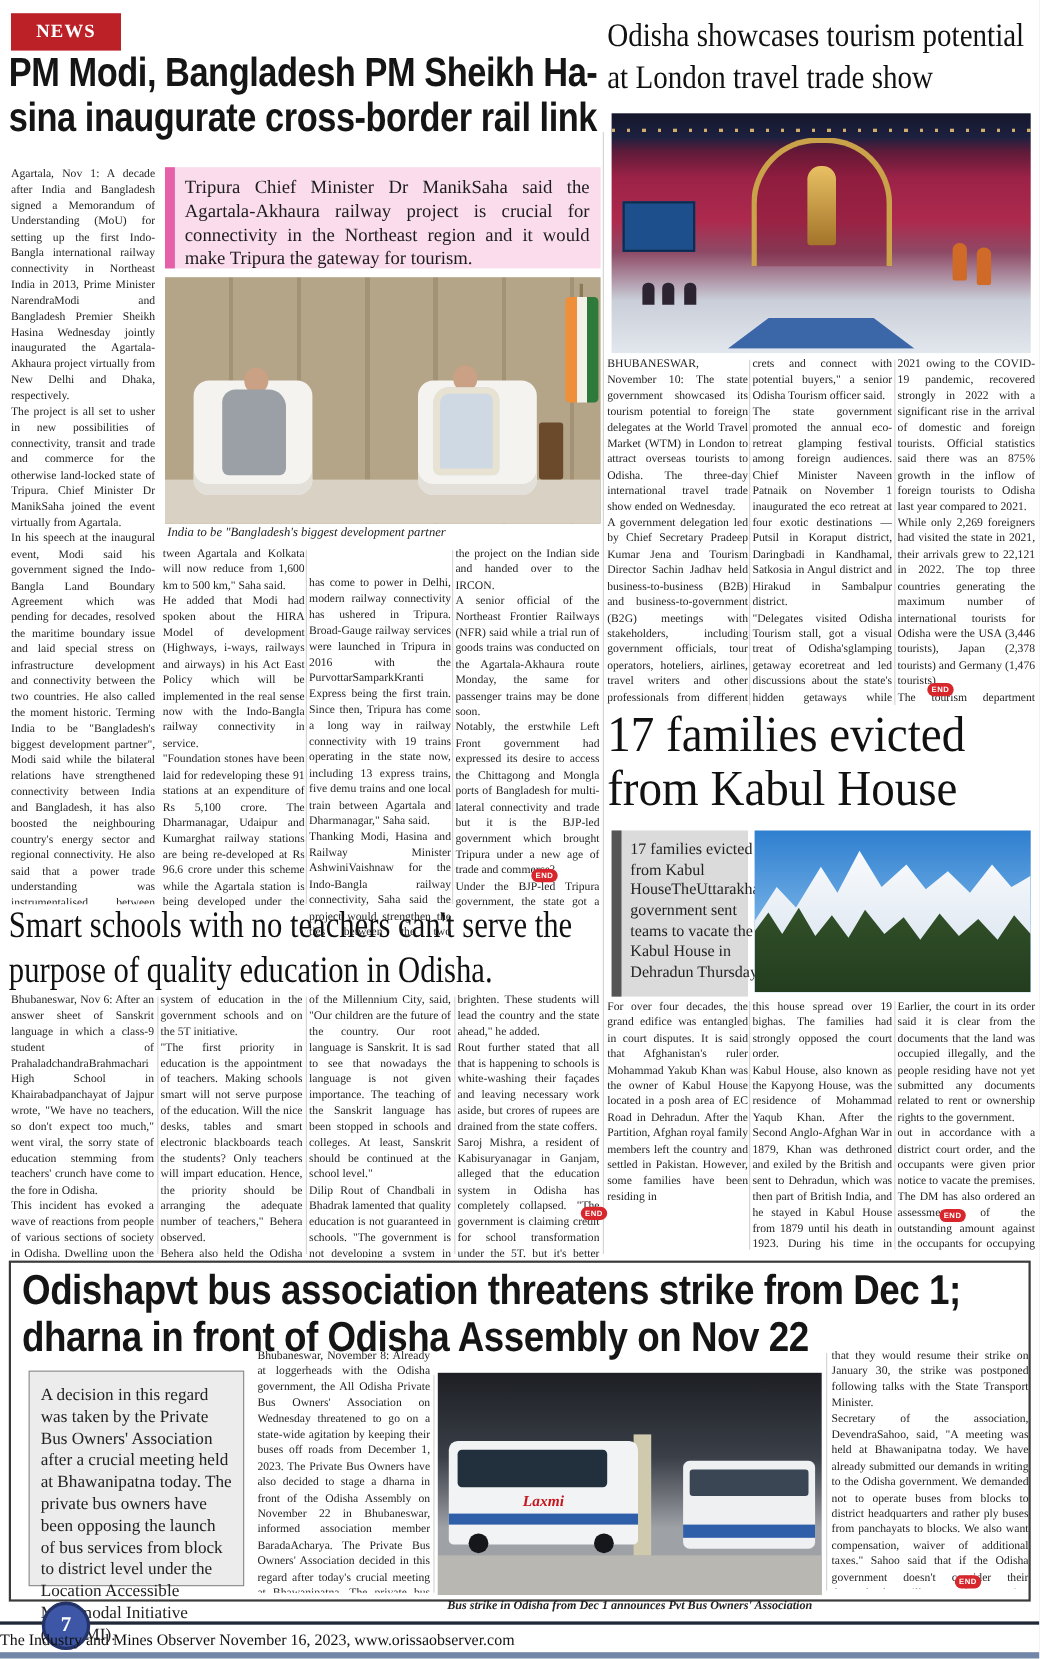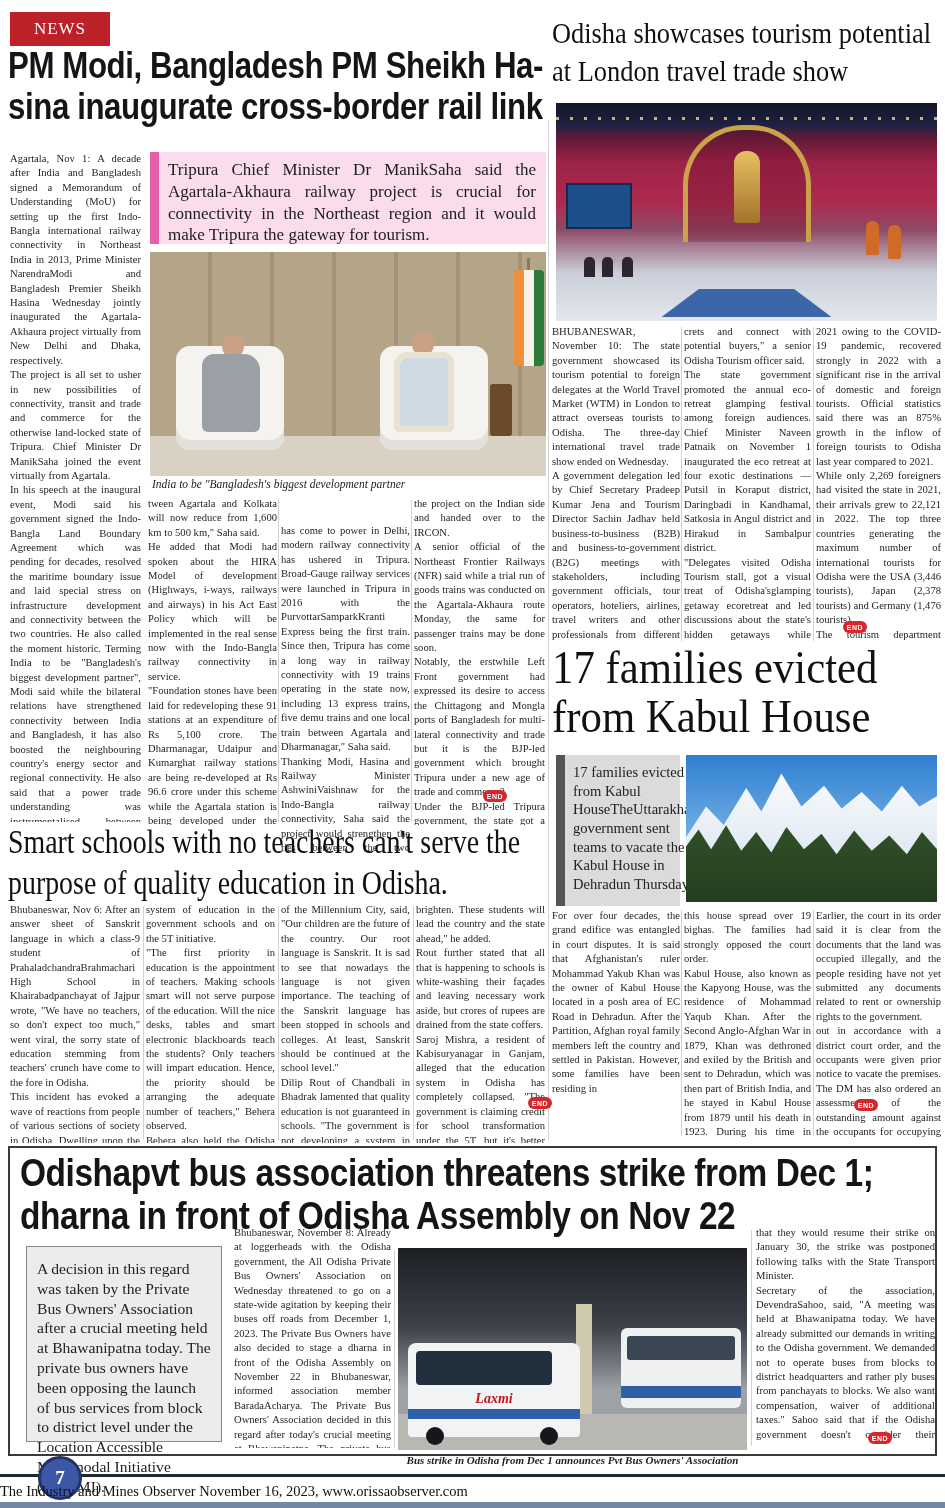--- a/index.html
+++ b/index.html
@@ -10,21 +10,21 @@
   .hl-sans{font-family:"Liberation Sans",sans-serif;font-weight:bold;color:#151515;letter-spacing:-.5px}
   .hl-serif{font-family:"Liberation Serif",serif;font-weight:400;color:#111}
   .cond{transform-origin:0 0}
   #rail-hl{left:8px;top:46px;width:640px;font-size:37px;line-height:1.1;transform:scaleX(.845)}
   #tour-hl{left:552px;top:14px;width:442px;font-size:30px;line-height:1.28;transform:scaleX(.88)}
   #kabul-hl{left:552px;top:644px;width:422px;font-size:46px;line-height:1.06;transform:scaleX(.93)}
   #smart-hl{left:8px;top:822px;width:656px;font-size:34px;line-height:1.2;transform:scaleX(.82)}
   #bus-hl{left:20px;top:1152px;width:1030px;font-size:38px;line-height:1.13;transform:scaleX(.88)}
   
   #news-badge{left:10px;top:12px;width:100px;height:34px;background:#bb2127;color:#fff;
-    display:flex;align-items:center;justify-content:center;font-weight:normal;font-size:17px;letter-spacing:1px}
+    display:flex;align-items:center;justify-content:center;font-weight:bold;font-size:17px;letter-spacing:1px}
   
   .col{position:absolute;text-align:justify;font-size:10.6px;line-height:1.36;overflow:hidden;color:#1e1e1e}
   .col p{margin:0}
   #rail-c1{left:10px;top:152px;width:131px;height:670px}
   #rail-c2{left:148px;top:497px;width:129px;height:328px}
   #rail-c3{left:281px;top:524px;width:129px;height:328px}
   #rail-c4{left:414px;top:497px;width:131px;height:328px}
   #t-c1{left:552px;top:325px;width:128px;height:318px}
   #t-c2{left:684px;top:325px;width:127px;height:318px}
   #t-c3{left:816px;top:325px;width:125px;height:318px}
@@ -100,21 +100,21 @@
   #flag-pole{position:absolute;right:16px;top:6px;width:3px;height:14px;background:#8a7a55}
   
   #photo-mtn{left:686px;top:755px;width:251px;height:147px;background:linear-gradient(180deg,#2f7fd0,#7db7e8 65%)}
   #peaks{position:absolute;left:0;top:0;width:100%;height:70%;background:linear-gradient(180deg,#ffffff,#dfe8f2);
     clip-path:polygon(0 80%,8% 50%,15% 68%,24% 32%,30% 55%,38% 18%,46% 50%,55% 30%,62% 52%,70% 36%,78% 55%,86% 30%,93% 50%,100% 40%,100% 100%,0 100%)}
   #trees{position:absolute;left:0;bottom:0;width:100%;height:58%;background:linear-gradient(180deg,#33522a,#233d1e);
     clip-path:polygon(0 35%,5% 15%,10% 38%,16% 10%,22% 40%,28% 18%,34% 42%,40% 12%,47% 38%,54% 20%,60% 44%,67% 16%,74% 40%,81% 22%,88% 44%,94% 18%,100% 38%,100% 100%,0 100%)}
   
   #photo-bus{left:398px;top:1248px;width:349px;height:202px;background:linear-gradient(180deg,#1d1f24 0%,#3a3f48 38%,#6d7077 55%,#9ea1a6 70%)}
   #tarmac{position:absolute;left:0;bottom:0;width:100%;height:36px;background:#b9b7b2}
-  #bus1{position:absolute;left:10px;bottom:13px;width:172px;height:94px;background:#f2f3f5;border-radius:8px 8px 4px 4px}
+  #bus1{position:absolute;left:10px;bottom:46px;width:172px;height:94px;background:#f2f3f5;border-radius:8px 8px 4px 4px}
   #bus1-shield{position:absolute;left:8px;top:8px;width:136px;height:34px;background:#22303e;border-radius:4px}
   #bus1-stripe{position:absolute;left:0;bottom:18px;width:100%;height:10px;background:#2f5fa8}
   .laxmi{position:absolute;left:0;bottom:30px;width:100%;text-align:center;color:#c4161c;
     font-weight:bold;font-style:italic;font-size:14px;font-family:"Liberation Serif",serif}
   .wheel{position:absolute;bottom:-8px;width:18px;height:18px;background:#15171a;border-radius:50%}
   #w1{left:18px}#w2{right:22px}
   #bus2{position:absolute;right:6px;bottom:42px;width:120px;height:80px;background:#eef0f2;border-radius:6px}
   #bus2-win{position:absolute;left:6px;top:8px;width:108px;height:24px;background:#3a4654;border-radius:3px}
   #bus2-stripe{position:absolute;left:0;bottom:10px;width:100%;height:12px;background:#2f5fa8}
   #pillar{position:absolute;left:178px;bottom:36px;width:16px;height:110px;background:#cfc9ae}

